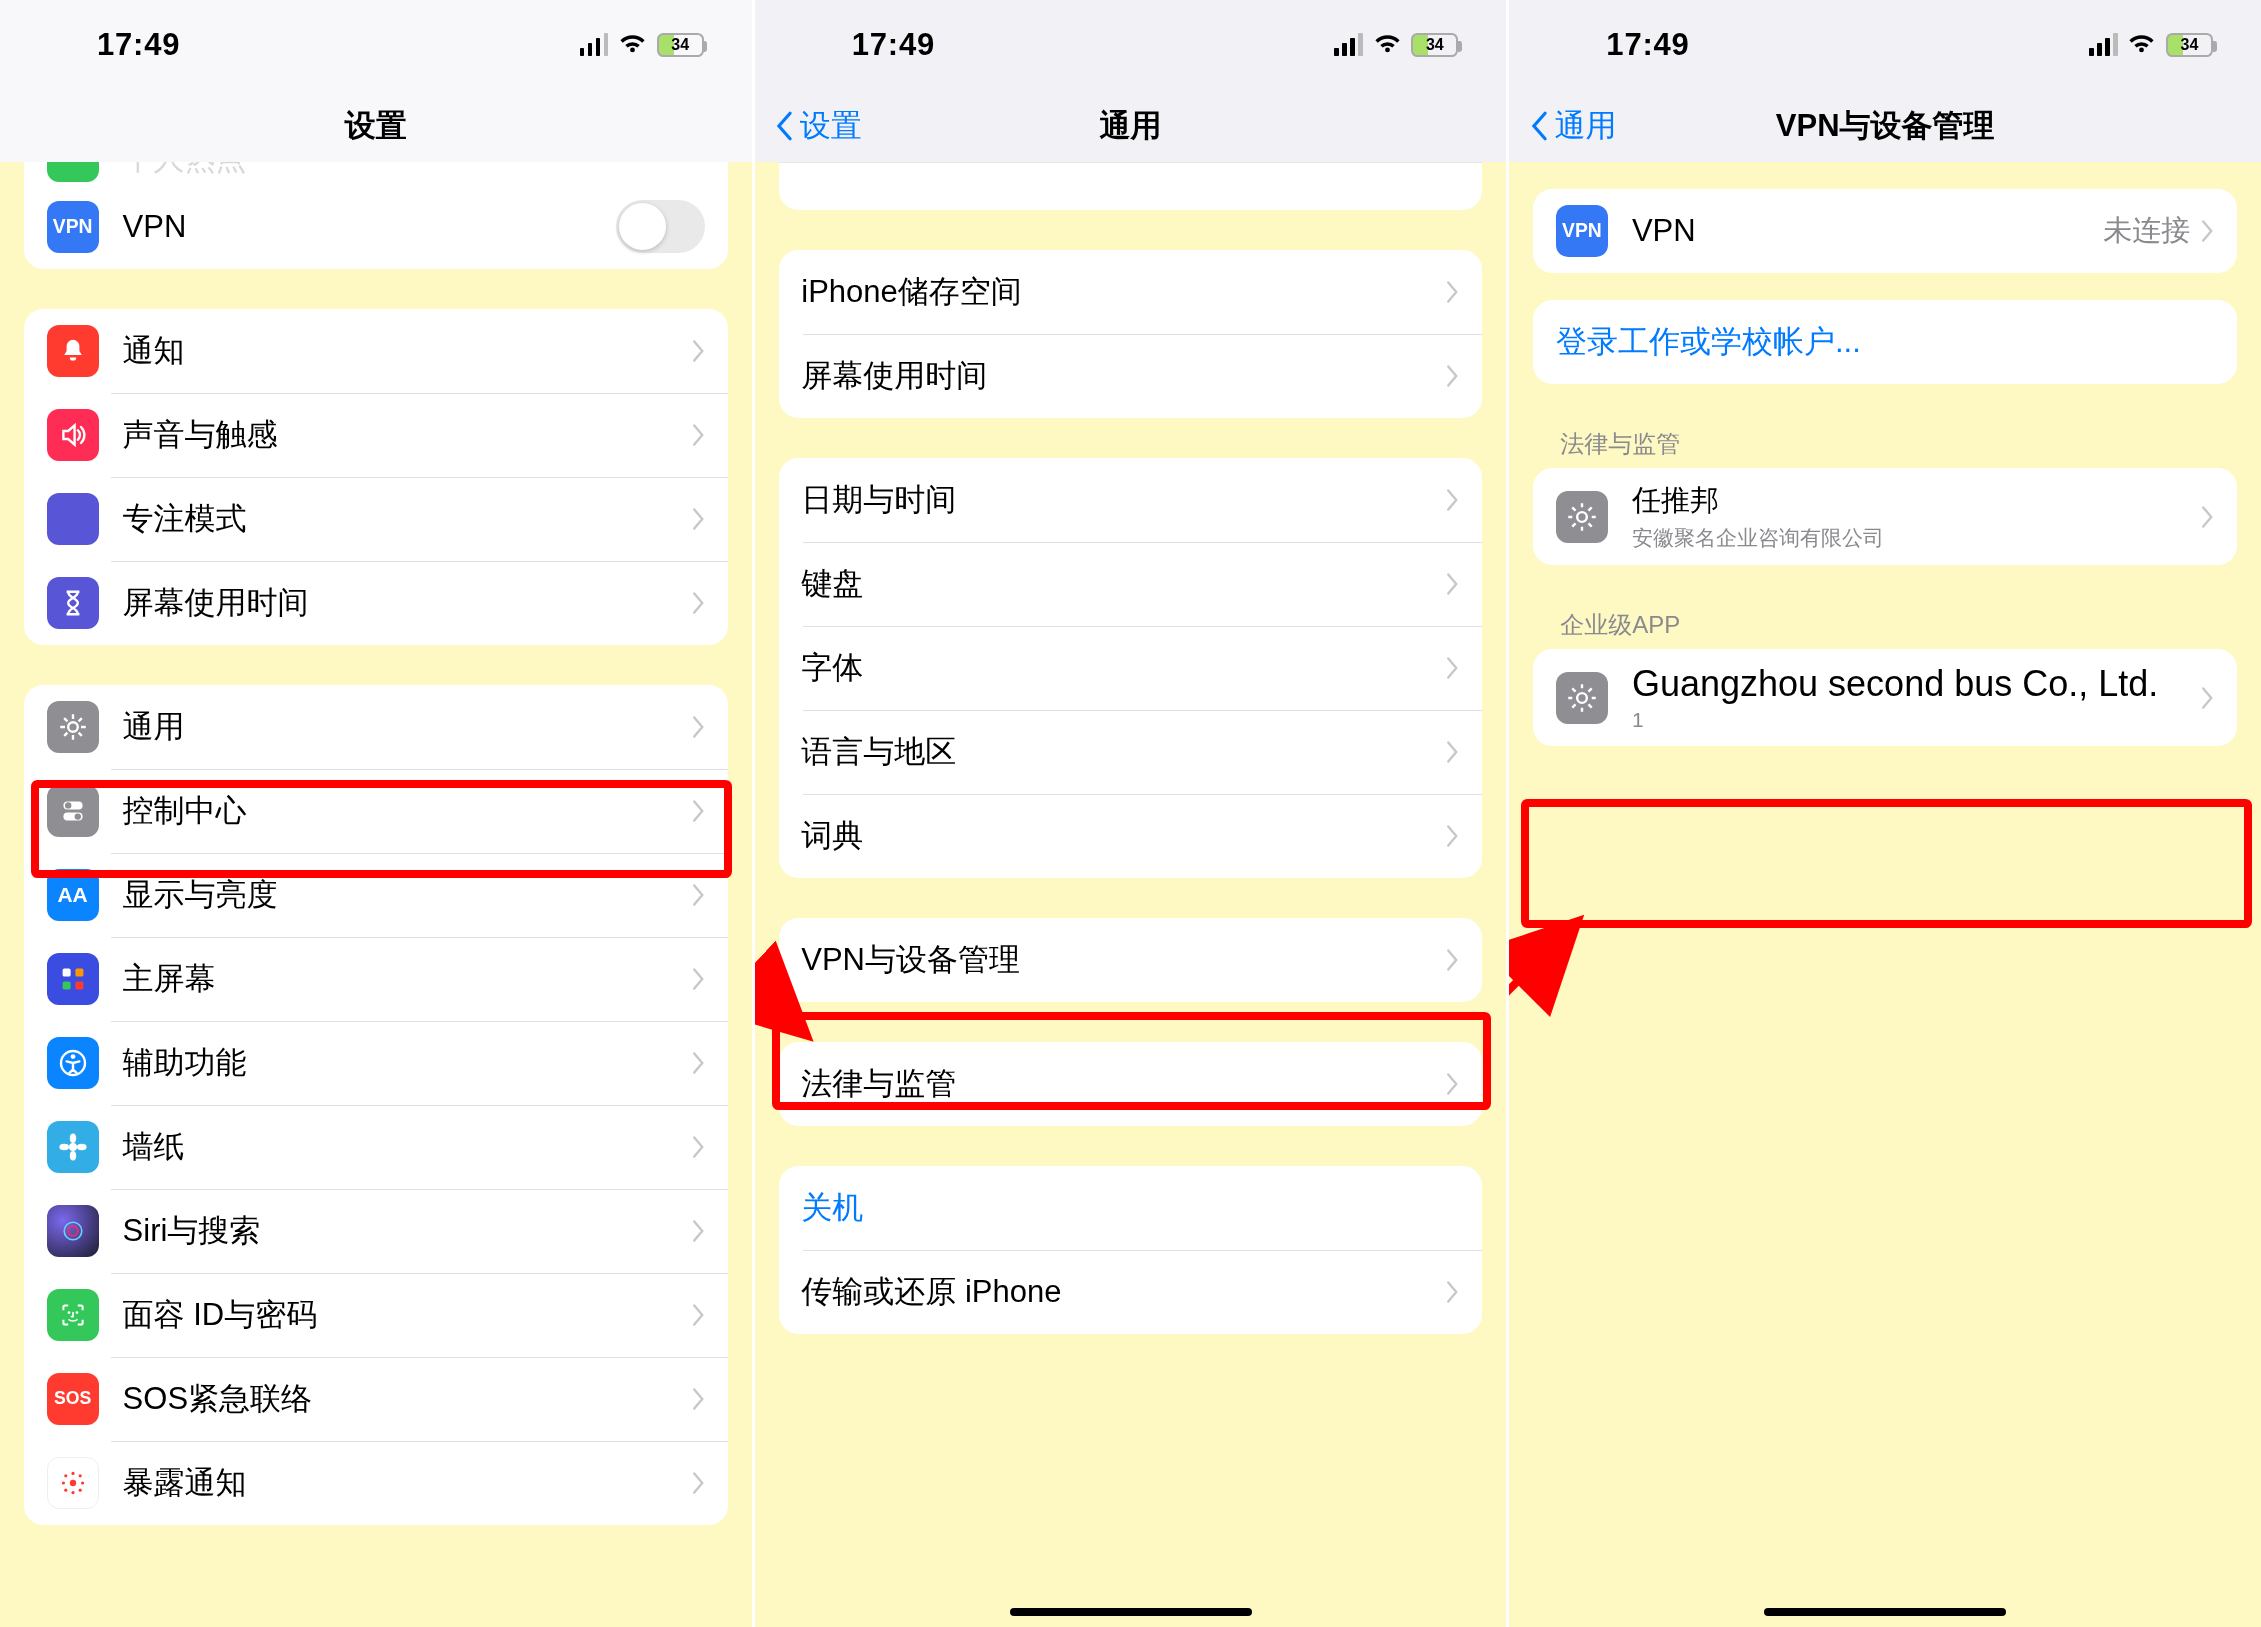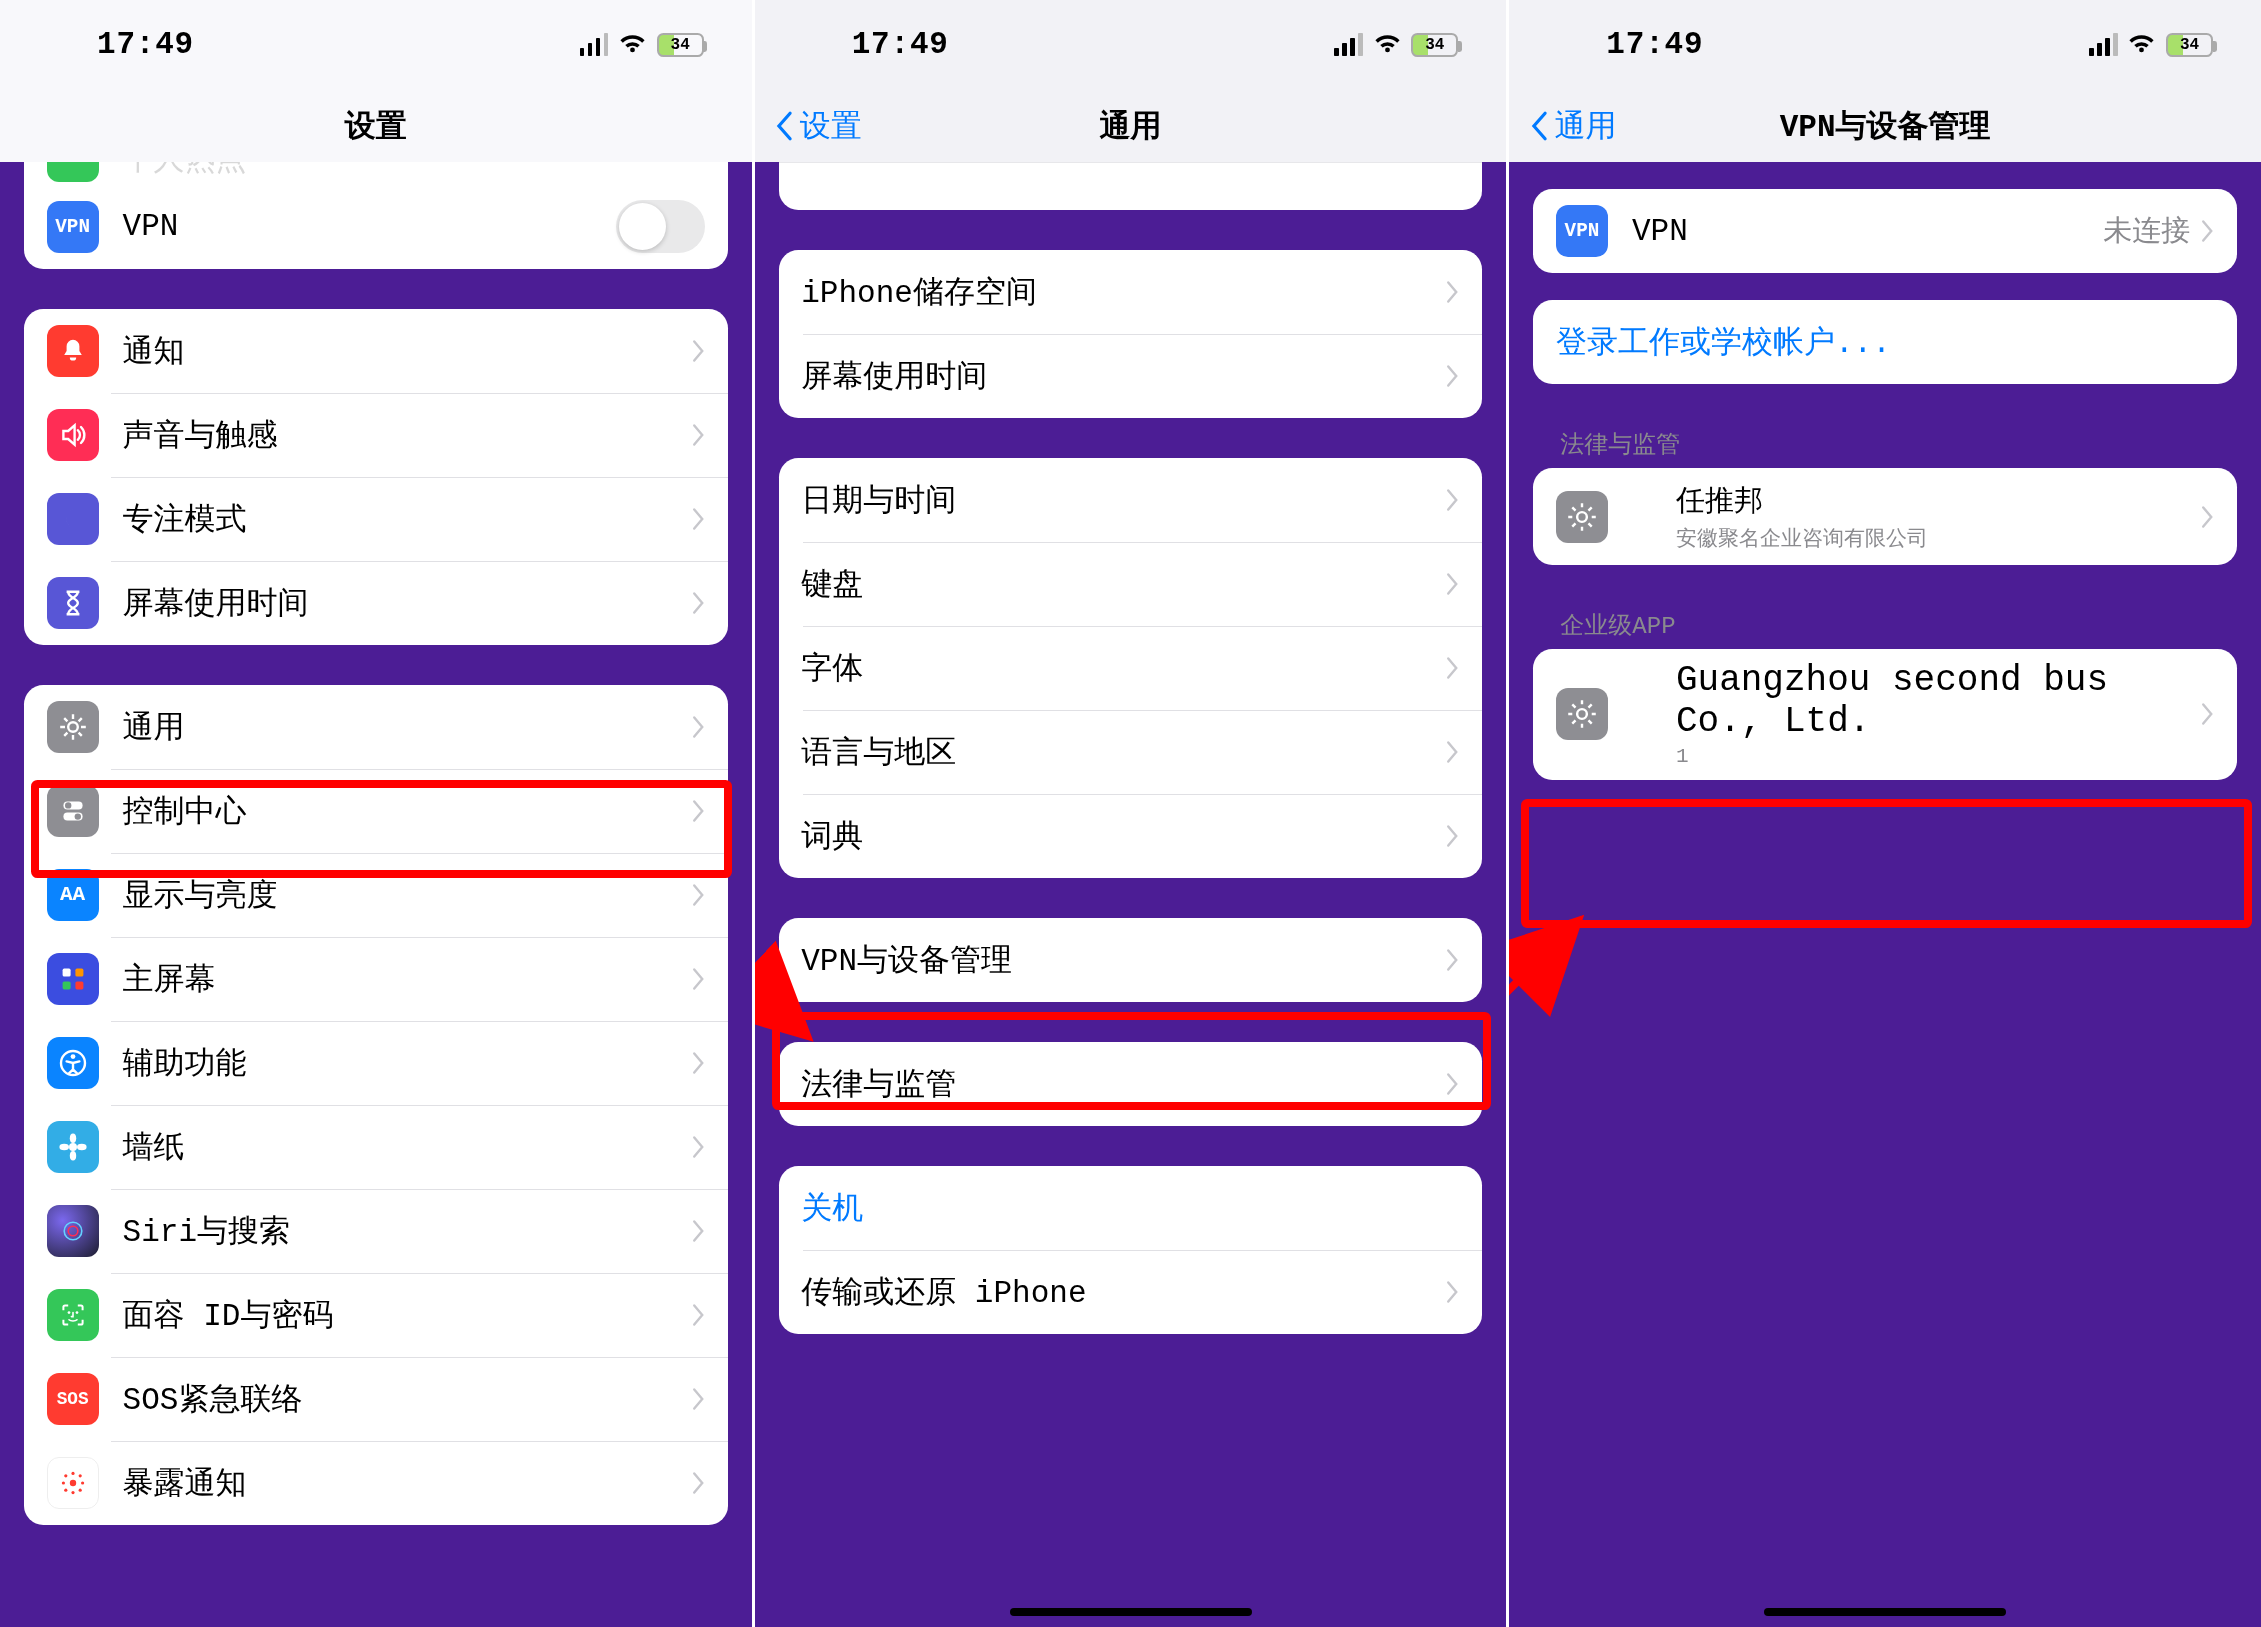--- a/index.html
+++ b/index.html
@@ -10,25 +10,24 @@
     height: 1627px;
     overflow: hidden;
   }
   .screens {
     display: flex;
     width: 100%;
     height: 100%;
   }
   .screen {
     flex: 1 1 0;
-    background: #4c1d95;
+    background: #fef9c3;
     position: relative;
     overflow: hidden;
     border-right: 3.2px solid #ffffff;
-    font-family: Liberation Mono, monospace;
   }
   .screen:last-child { border-right: none; }
 
   
   .status-bar {
     height: 89px;
     display: flex;
     align-items: center;
     justify-content: space-between;
     padding: 0 48px 0 97px;
@@ -159,21 +158,21 @@
     pointer-events: none;
     z-index: 50;
   }
   .arrow {
     position: absolute;
     z-index: 60;
     pointer-events: none;
   }
 
   .link-row .label { color:#007aff; }
-  .row.tall { min-height: 97px; padding-top:11.3px; padding-bottom:11.3px;gap:44px; }
+  .row.tall { min-height: 97px; padding-top:11.3px; padding-bottom:11.3px; }
 
   .gear-icon {
     width:52px; height:52px; border-radius:12px; background:#8e8e93;
     display:flex; align-items:center; justify-content:center; margin-right:24px;
     flex-shrink:0;
   }
   .gear-icon svg { width:34px; height:34px; }
 
   
   .cutoff-group {

